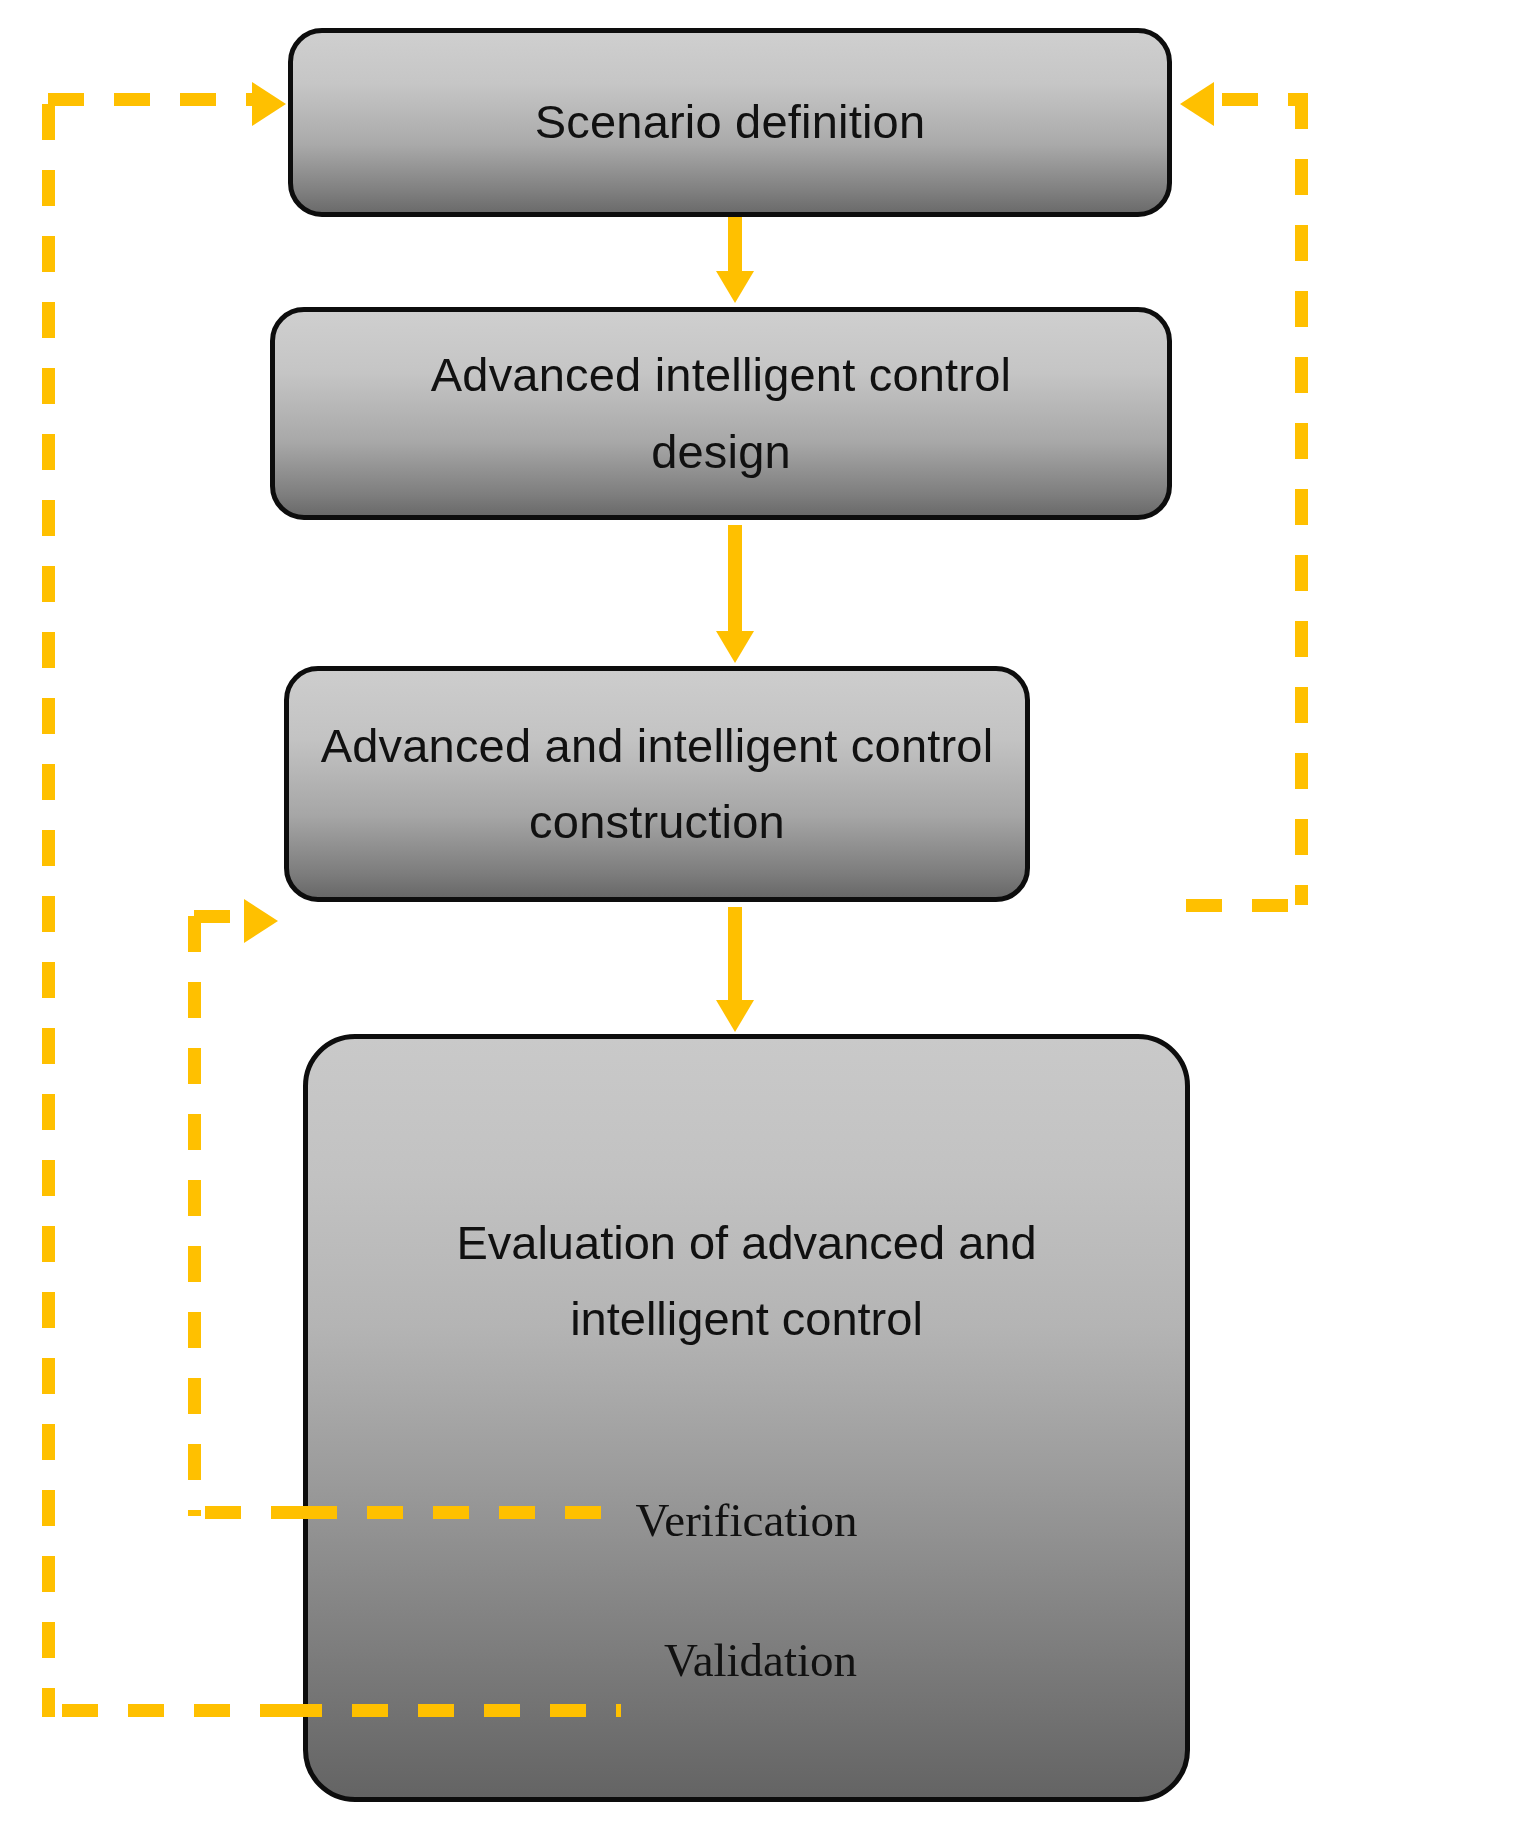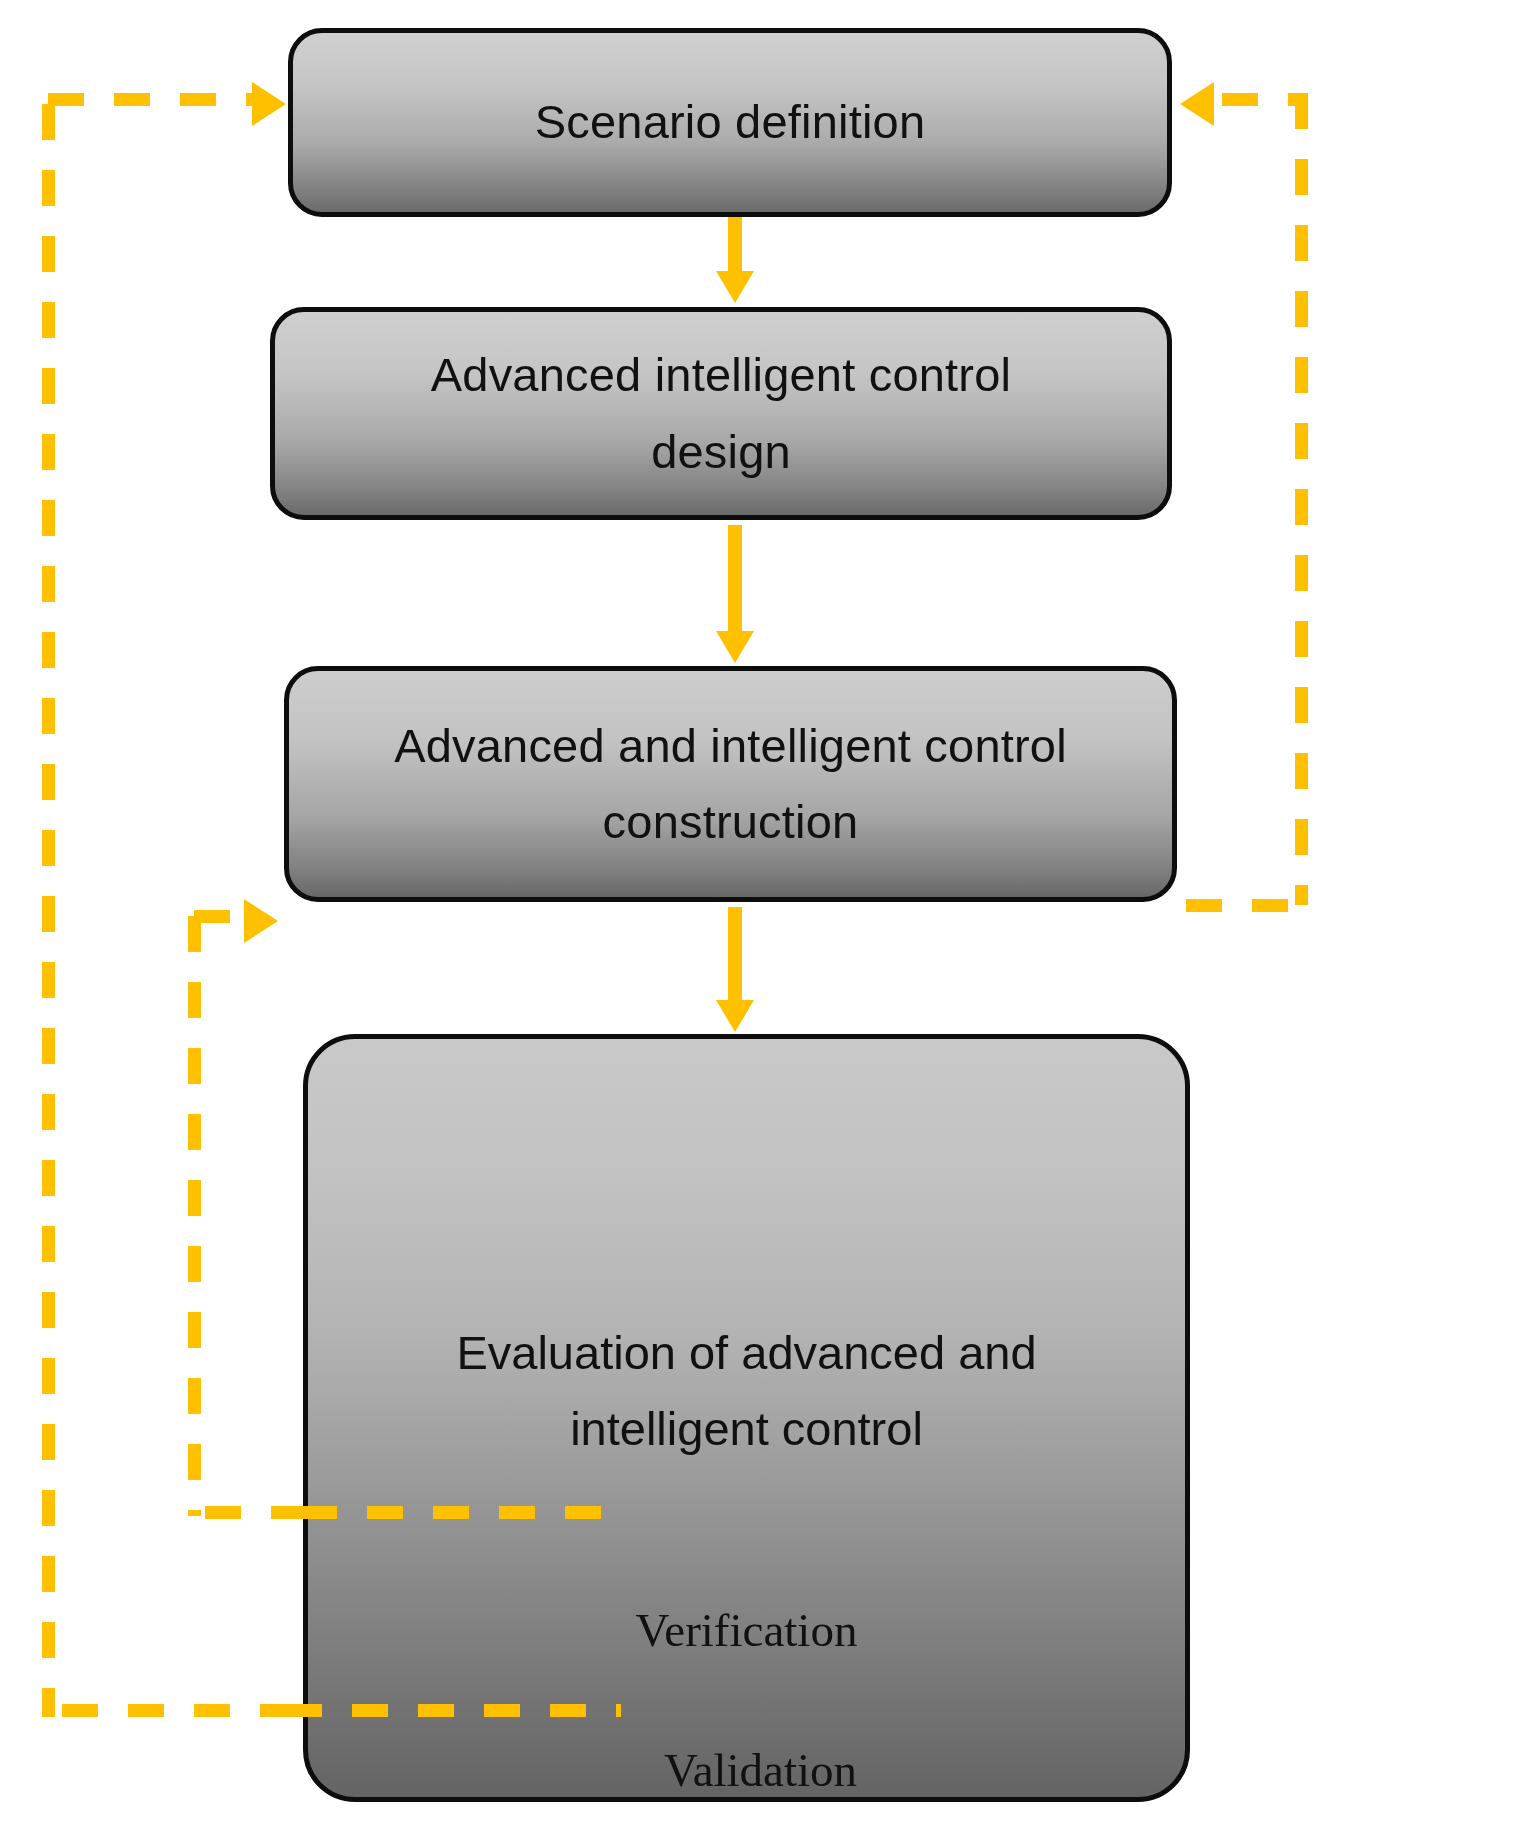--- a/index.html
+++ b/index.html
@@ -34,25 +34,25 @@
     font-size: 47px;
     line-height: 1.62;
     letter-spacing: 0.2px;
     padding: 0 26px;
     white-space: pre-line;
   }
 
   #node-scenario     { left: 288px; top: 28px;   width: 884px;  height: 189px; }
   #node-design       { left: 270px; top: 307px;  width: 902px;  height: 213px;
                        background: linear-gradient(to bottom, #cfcfcf 0%, #c5c5c5 30%, #a8a8a8 64%, #7e7e7e 90%, #6a6a6a 100%); }
-  #node-construction { left: 284px; top: 666px;  width: 893px;  height: 236px;
+  #node-construction { left: 284px; top: 666px;  width: 746px;  height: 236px;
                        background: linear-gradient(to bottom, #cdcdcd 0%, #c3c3c3 30%, #a6a6a6 64%, #7c7c7c 90%, #686868 100%); }
   #node-evaluation   { left: 303px; top: 1034px; width: 887px;  height: 768px;
                        border-radius: 52px;
-                       align-items: flex-end;
+                       align-items: center;
                        background: linear-gradient(to bottom, #c9c9c9 0%, #c2c2c2 18%, #b4b4b4 38%, #9b9b9b 58%, #838383 76%, #6e6e6e 92%, #646464 100%); }
 
   #node-evaluation .eval-inner {
     width: 100%;
     padding-top: 56px;
     display: flex;
     flex-direction: column;
     align-items: center;
   }
   .eval-title {

